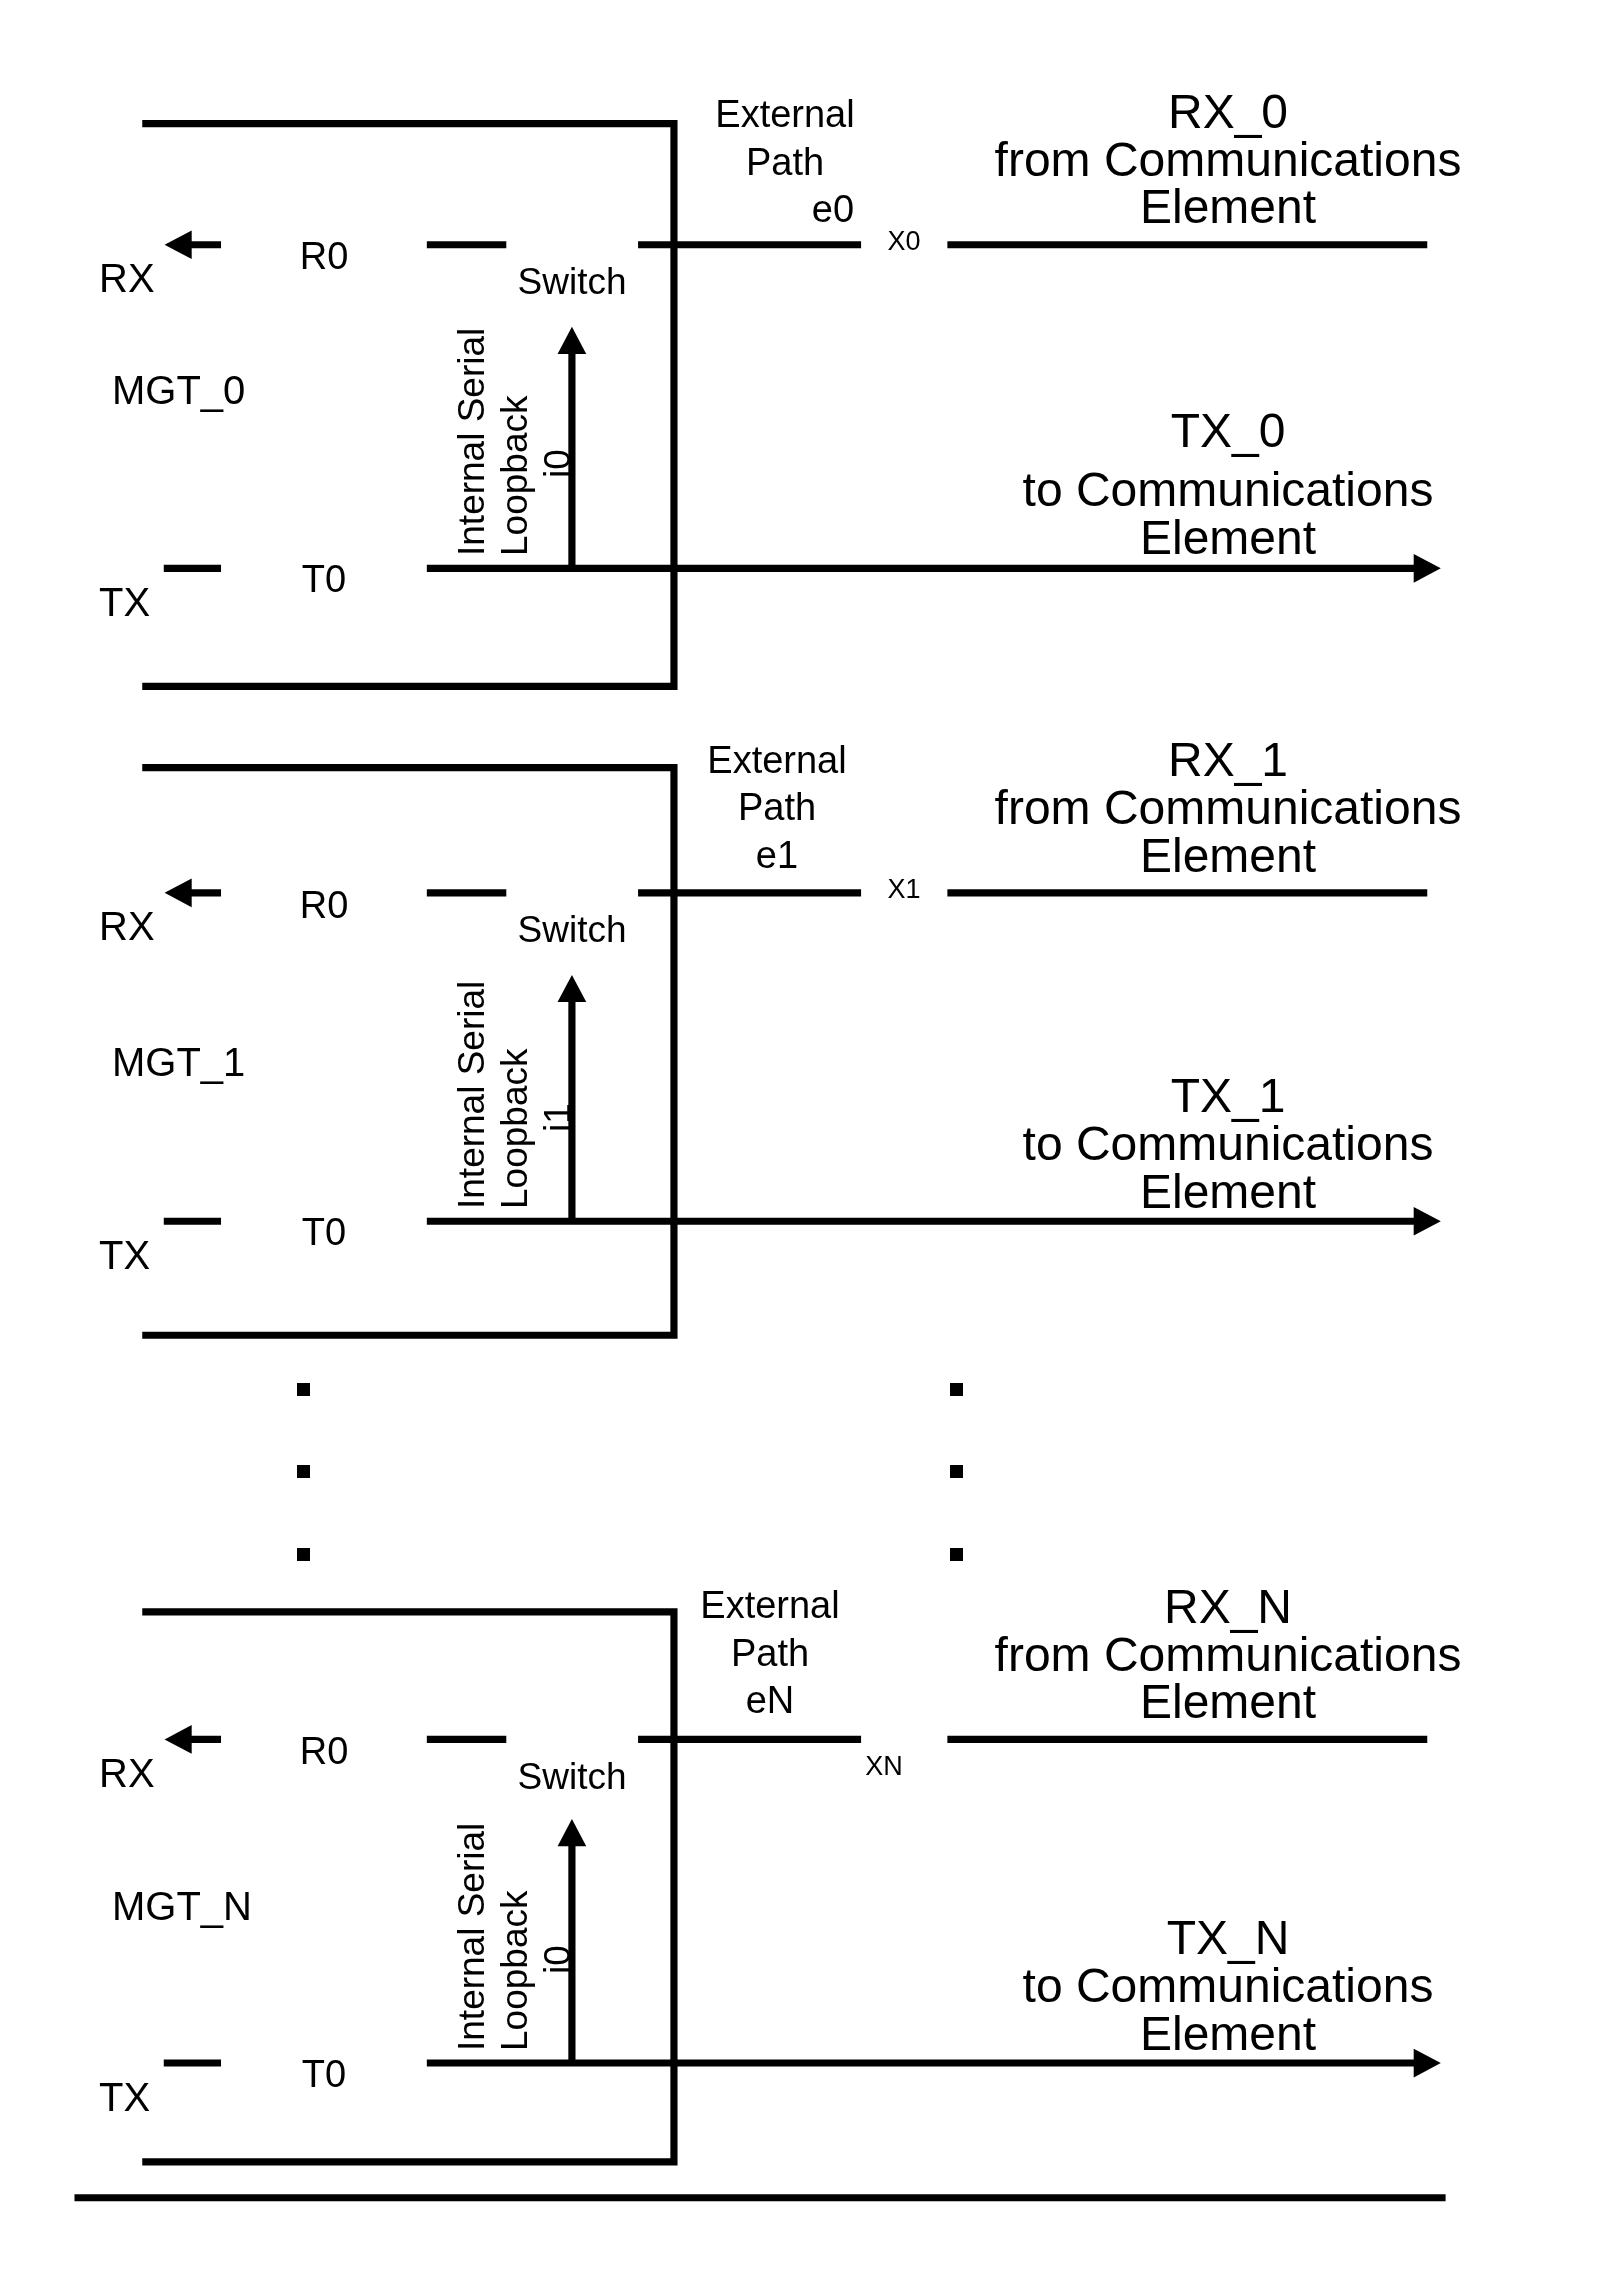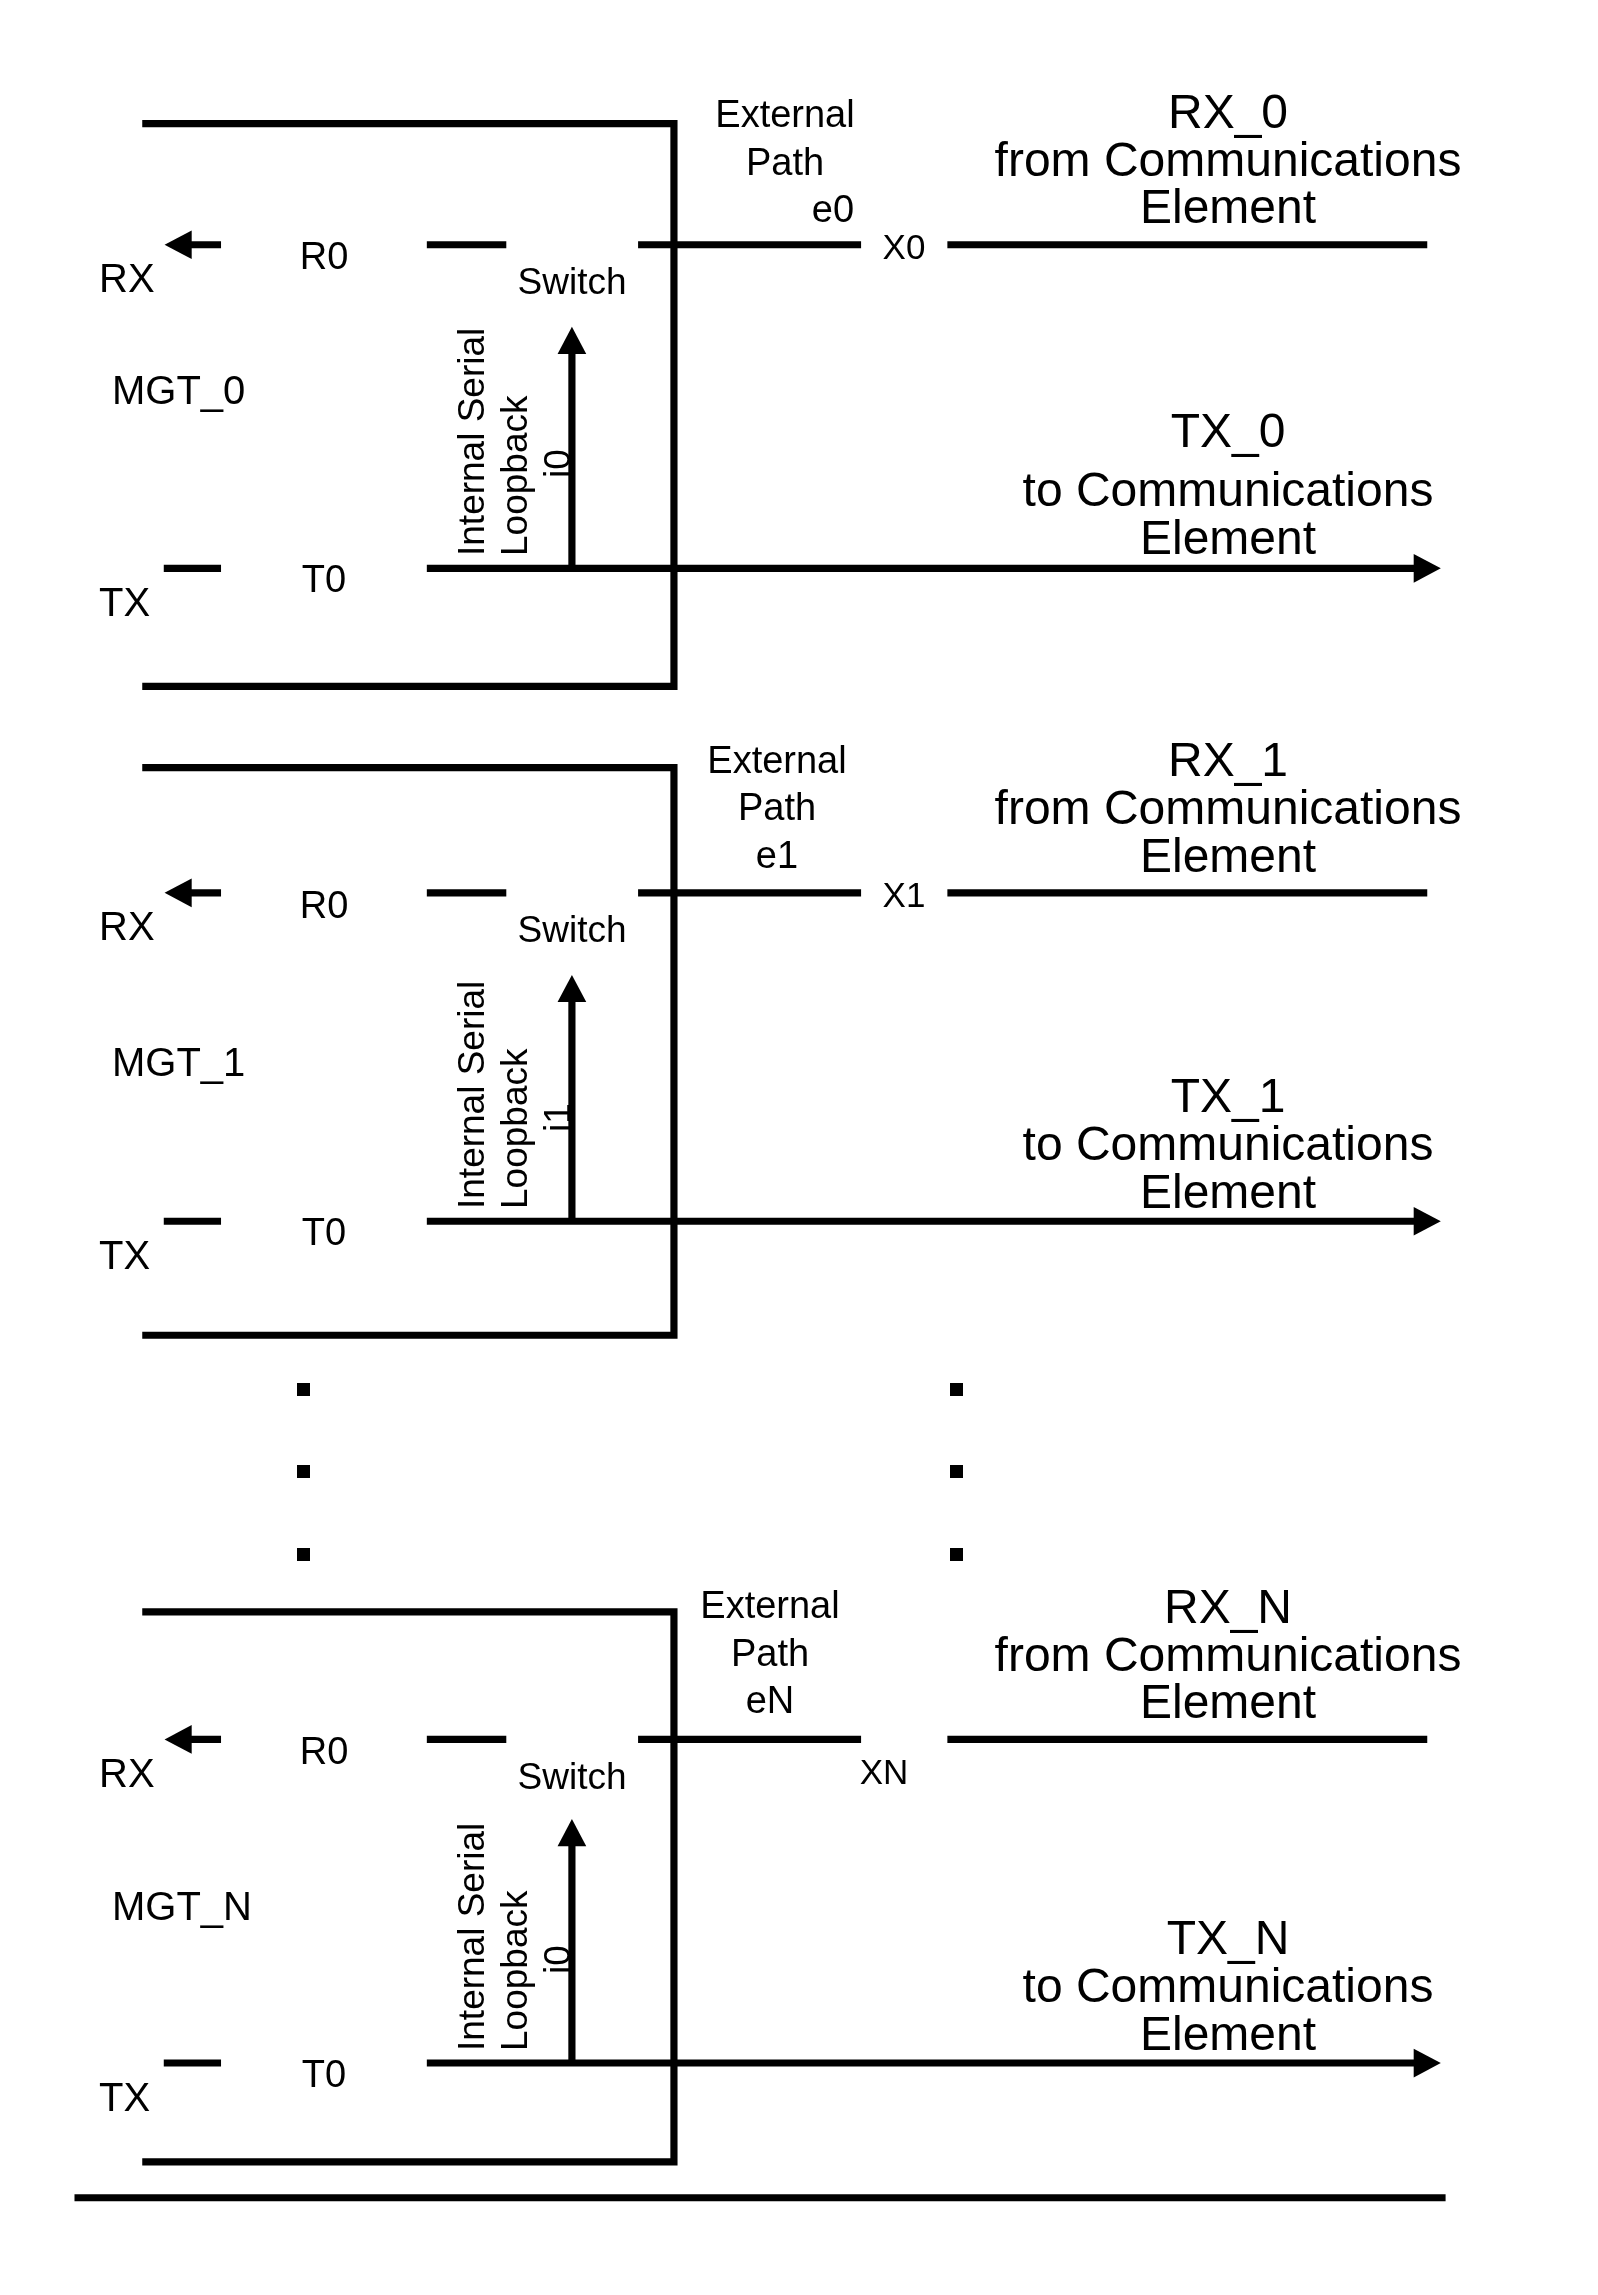--- a/index.html
+++ b/index.html
@@ -43,21 +43,21 @@
     color: #000000;
     font-family: "Liberation Sans", sans-serif;
   }
   .lbl-center { text-align: center; transform: translateX(-50%); }
   .lbl-left   { text-align: left; }
 
   .t-port    { font-size: 40px; margin-top: 32px; }
   .t-mgt     { font-size: 40px; }
   .t-box     { font-size: 38px; }
   .t-switch  { font-size: 37px; margin-top: 25px; }
-  .t-xbox    { font-size: 35px; }
+  .t-xbox    { font-size: 27px; }
   .t-path    { font-size: 38px; }
   .t-comm    { font-size: 48px; }
 
   .vert-lbl {
     position: absolute;
     white-space: pre;
     font-family: "Liberation Sans", sans-serif;
     font-size: 37px;
     color: #000000;
     transform-origin: 0 0;

